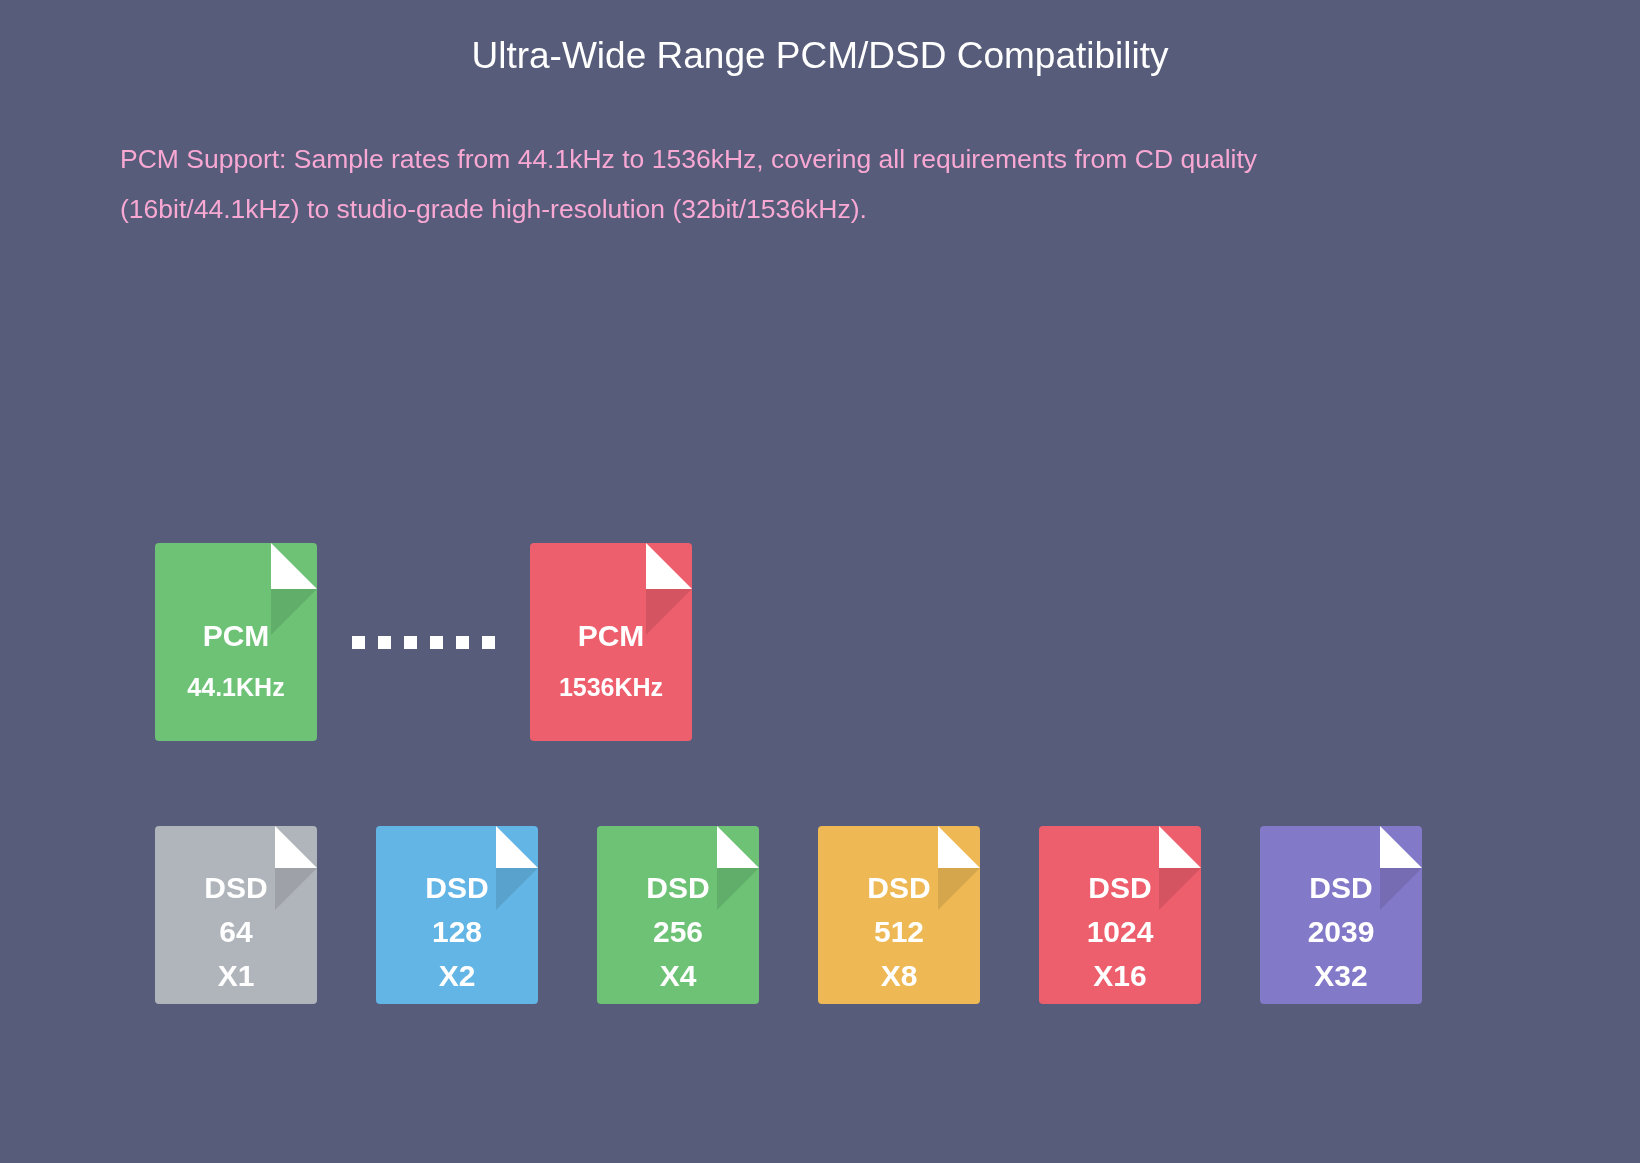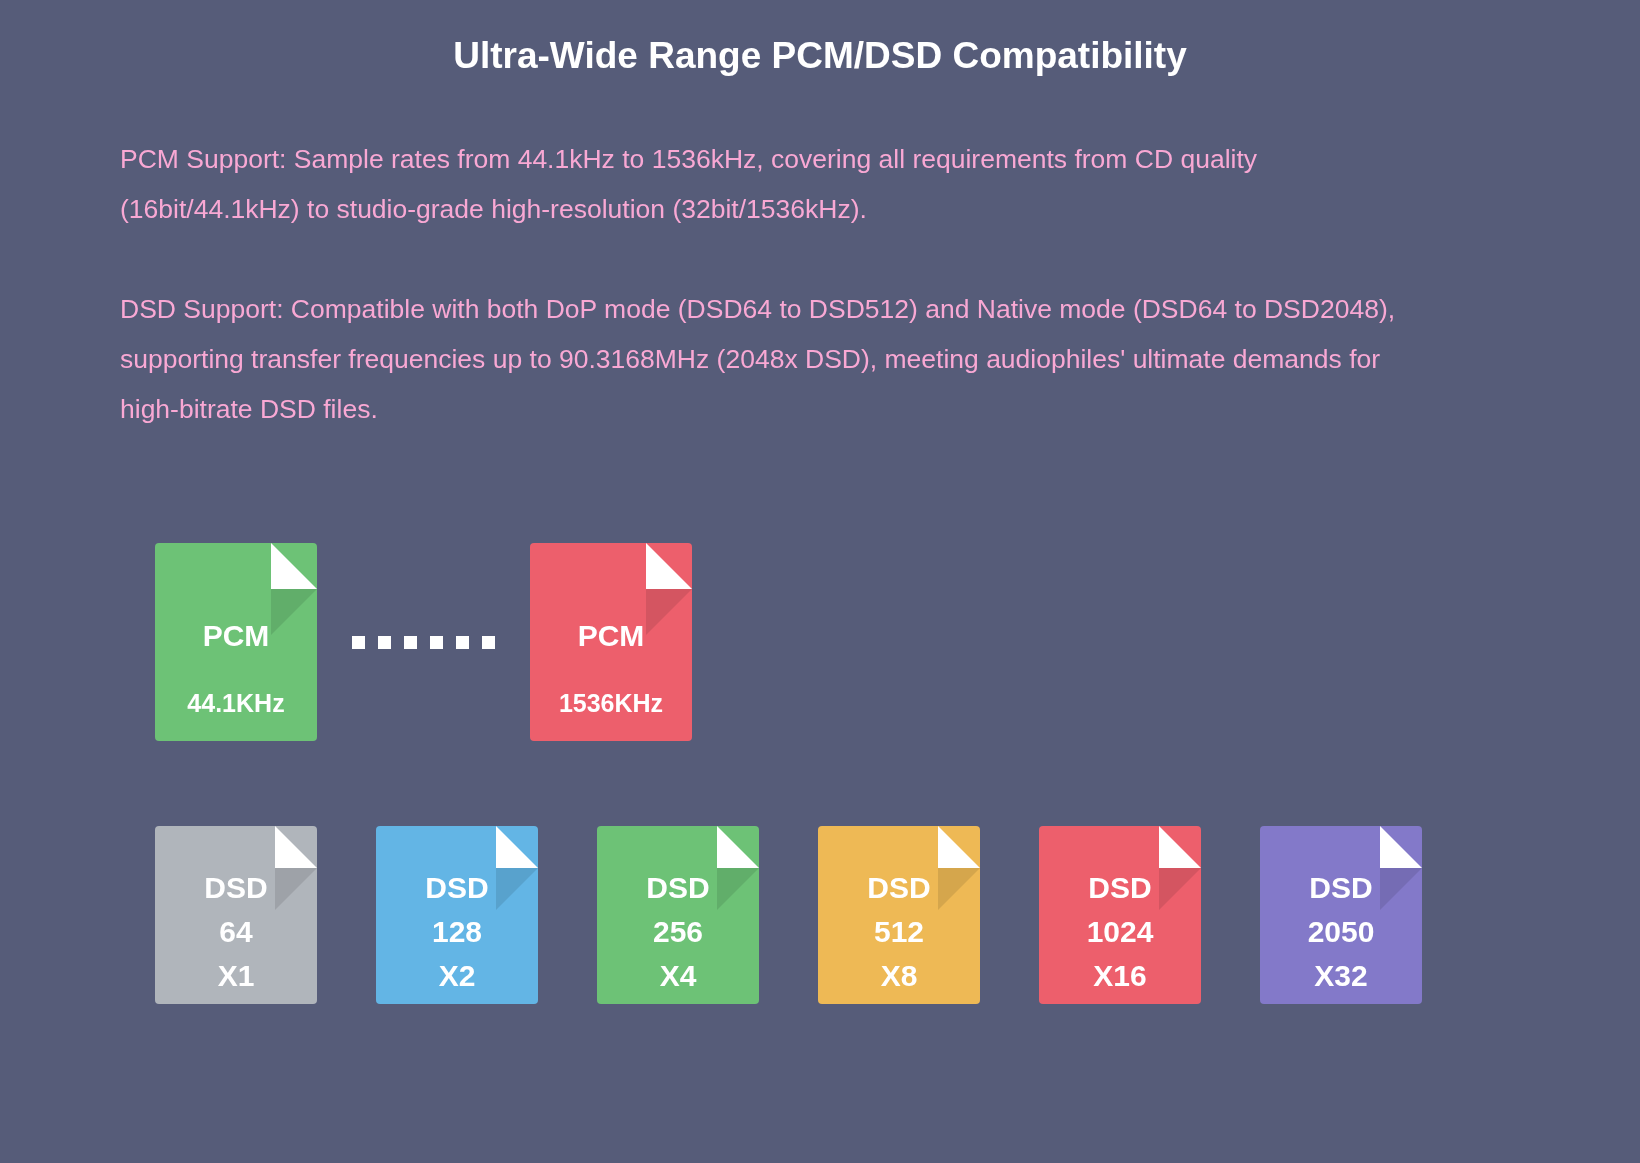--- a/index.html
+++ b/index.html
@@ -27,21 +27,21 @@
   .title {
     color: #ffffff;
     font-size: 52px;
     font-weight: bold;
     letter-spacing: -0.5px;
     line-height: 1.15;
   }
   .subtitle {
     color: #ffffff;
     font-size: 37px;
-    font-weight: bold;
+    font-weight: normal;
     line-height: 1.2;
     margin-top: 8px;
   }
 
   
   .body-copy {
     margin-top: 56px;
     padding-left: 120px;
     padding-right: 120px;
   }
@@ -125,21 +125,21 @@
     top: 46px;
     border-top-color: rgba(0,0,0,0.10);
     border-right-color: transparent;
   }
   .pcm .name {
     font-size: 30px;
     margin-top: 78px;
   }
   .pcm .rate {
     font-size: 25px;
-    margin-top: 40px;
+    margin-top: 24px;
   }
 
   .pcm-green { background: #6dc276; }
   .pcm-red   { background: #ed5f6c; }
 
   
   .dots {
     display: flex;
     align-items: center;
     gap: 13px;
@@ -194,21 +194,20 @@
 <body>
 
 <div class="page">
 
   <div class="header">
     <div class="subtitle">Ultra-Wide Range PCM/DSD Compatibility</div>
   </div>
 
   <div class="body-copy">
     <p class="para">PCM Support: Sample rates from 44.1kHz to 1536kHz, covering all requirements from CD quality (16bit/44.1kHz) to studio-grade high-resolution (32bit/1536kHz).</p>
-    <p class="para">DSD Support: Compatible with both DoP mode (DSD64 to DSD512) and Native mode (DSD64 to DSD2048), supporting transfer frequencies up to 90.3168MHz (2048x DSD), meeting audiophiles' ultimate demands for high-bitrate DSD files.</p>
   </div>
 
   <div class="row row-pcm">
 
     <div class="file pcm pcm-green">
       <div class="fold-shadow"></div>
       <div class="fold"></div>
       <div class="file-label name">PCM</div>
       <div class="file-label rate">44.1KHz</div>
     </div>
@@ -270,19 +269,19 @@
       <div class="fold"></div>
       <div class="file-label name">DSD</div>
       <div class="file-label mult">1024</div>
       <div class="file-label times">X16</div>
     </div>
 
     <div class="file dsd c-purple">
       <div class="fold-shadow"></div>
       <div class="fold"></div>
       <div class="file-label name">DSD</div>
-      <div class="file-label mult">2050</div>
+      <div class="file-label mult">2039</div>
       <div class="file-label times">X32</div>
     </div>
 
   </div>
 
 </div>
 
 </body></html>

